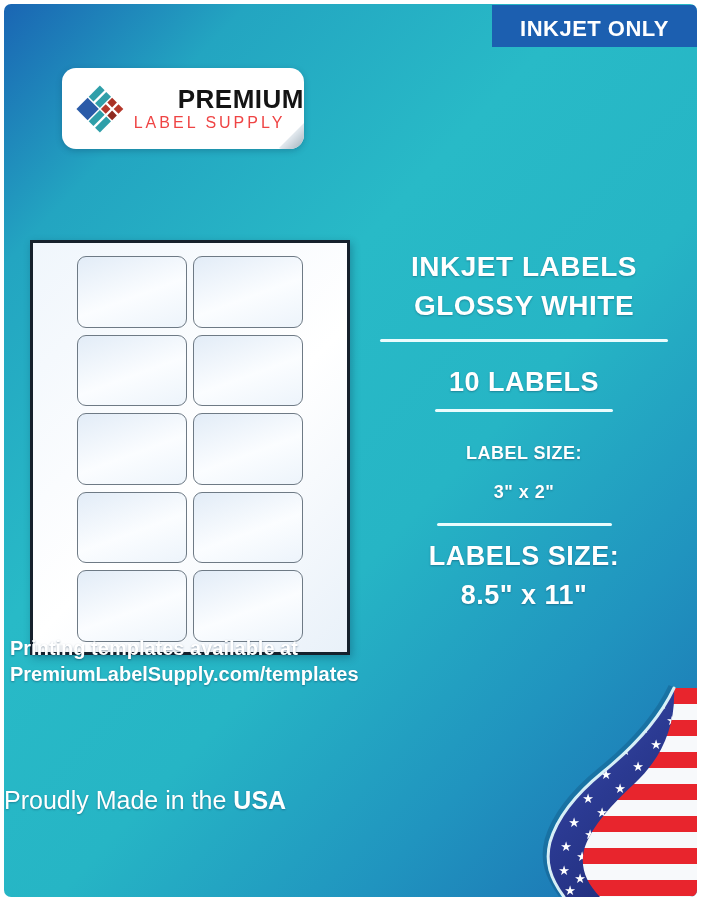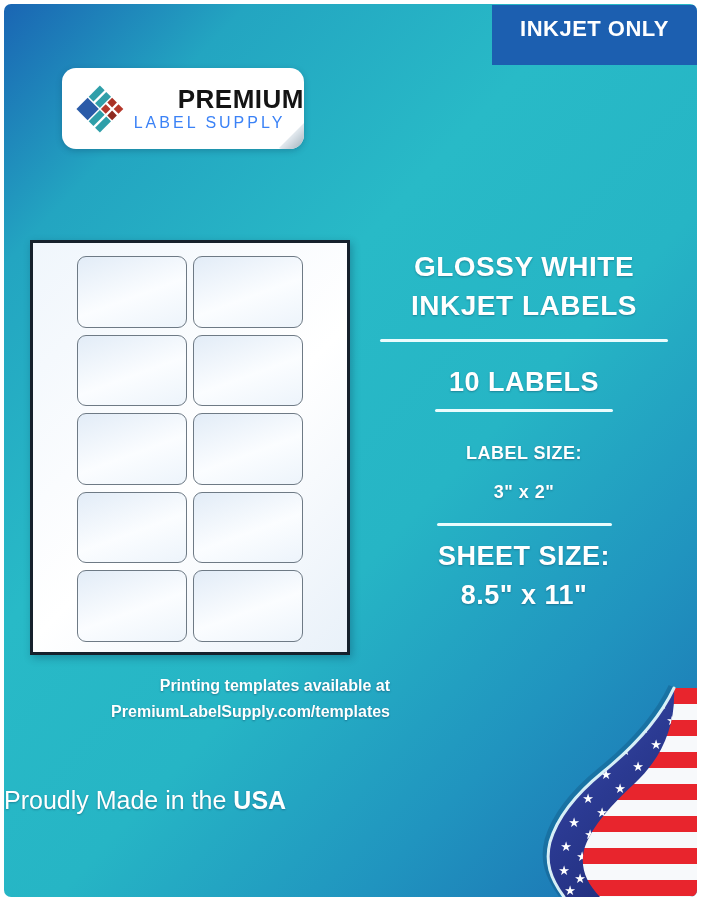--- a/index.html
+++ b/index.html
@@ -7,60 +7,60 @@
     position:relative;width:701px;height:901px;box-sizing:border-box;
     background:#ffffff;border-radius:10px;padding:4px;
     font-family:"Liberation Sans",sans-serif;overflow:hidden;
   }
   .canvas{
     position:relative;width:693px;height:893px;border-radius:7px;overflow:hidden;
     background:linear-gradient(133deg,#1a65b3 0%,#23a5c1 16%,#28bac7 38%,#26b5c5 58%,#2094bf 78%,#1b6cb2 100%);
   }
   
   .badge{
-    position:absolute;top:1px;right:0;width:205px;height:60px;
+    position:absolute;top:1px;right:0;width:205px;height:42px;
     background:#1c5fb0;color:#ffffff;font-weight:700;font-size:22px;
     letter-spacing:.5px;text-align:center;line-height:47px;
   }
   
   .logo-box{
     position:absolute;left:58px;top:64px;width:242px;height:81px;
     background:#ffffff;border-radius:14px;display:flex;align-items:center;
     padding-left:13px;box-sizing:border-box;
     box-shadow:0 2px 6px rgba(8,40,70,.25);
   }
   .logo-curl{
     position:absolute;right:0;bottom:0;width:26px;height:26px;
     background:linear-gradient(315deg,#9fb0ba 0%,#dde4ea 45%,#ffffff 78%);
     border-radius:0 0 14px 4px;
     clip-path:polygon(100% 0,100% 100%,0 100%);
   }
   .logo-text{margin-left:9px;line-height:1;}
   .logo-line1{font-size:26px;font-weight:800;color:#141414;letter-spacing:.5px;margin-left:44px;}
-  .logo-line2{font-size:16px;font-weight:400;color:#3b82f6;letter-spacing:3px;margin-top:3px;}
+  .logo-line2{font-size:16px;font-weight:400;color:#ef4444;letter-spacing:3px;margin-top:3px;}
   
   .sheet{
     position:absolute;left:26px;top:236px;width:320px;height:415px;box-sizing:border-box;
     border:3px solid #16212c;
     background:linear-gradient(135deg,#f0f6fc 0%,#ffffff 55%,#e9f1f9 100%);
     box-shadow:2px 3px 8px rgba(8,40,70,.3);
   }
   .labels-grid{
     position:absolute;left:44px;right:44px;top:13px;bottom:10px;
     display:grid;grid-template-columns:1fr 1fr;grid-template-rows:repeat(5,1fr);
     column-gap:6px;row-gap:7px;
   }
   .label-cell{
     border:1.5px solid #6e7a85;border-radius:9px;
     background:linear-gradient(160deg,#e2ecf7 0%,#fbfdff 55%,#edf4fb 100%);
   }
   
   .tpl-note{
-    position:absolute;left:6px;top:669px;width:380px;text-align:right;
-    color:#ffffff;font-weight:700;font-size:16px;line-height:26px;
+    position:absolute;left:6px;top:631px;width:380px;text-align:left;
+    color:#ffffff;font-weight:700;font-size:20px;line-height:26px;
     text-shadow:0 1px 2px rgba(10,40,70,.4);
   }
   
   .specs{
     position:absolute;left:364px;top:236px;width:312px;
     display:flex;flex-direction:column;align-items:center;
     color:#ffffff;text-shadow:0 1px 2px rgba(10,40,70,.35);
   }
   .spec-title{margin-top:7px;font-size:28px;line-height:39px;font-weight:800;letter-spacing:.5px;text-align:center;}
   .divider{height:3px;background:#eafcfd;border-radius:2px;}
@@ -144,35 +144,35 @@
         </div>
     </div>
 
     <div class="tpl-note">
       <div>Printing templates available at</div>
       <div>PremiumLabelSupply.com/templates</div>
     </div>
 
     <div class="specs">
       <div class="spec-title">
+        <div>INKJET LABELS</div>
         <div>GLOSSY WHITE</div>
-        <div>INKJET LABELS</div>
       </div>
       <div class="divider div1"></div>
       <div class="spec-count">
         <div>10 LABELS</div>
       </div>
       <div class="divider div2"></div>
       <div class="spec-size1">
         <div>LABEL SIZE:</div>
         <div>3" x 2"</div>
       </div>
       <div class="divider div3"></div>
       <div class="spec-size2">
-        <div>SHEET SIZE:</div>
+        <div>LABELS SIZE:</div>
         <div>8.5" x 11"</div>
       </div>
     </div>
 
     <div class="made-in">
       <span>Proudly Made in the</span><span class="b">USA</span>
     </div>
 
     <div class="flag">
       <div class="flag-stripes"></div>

